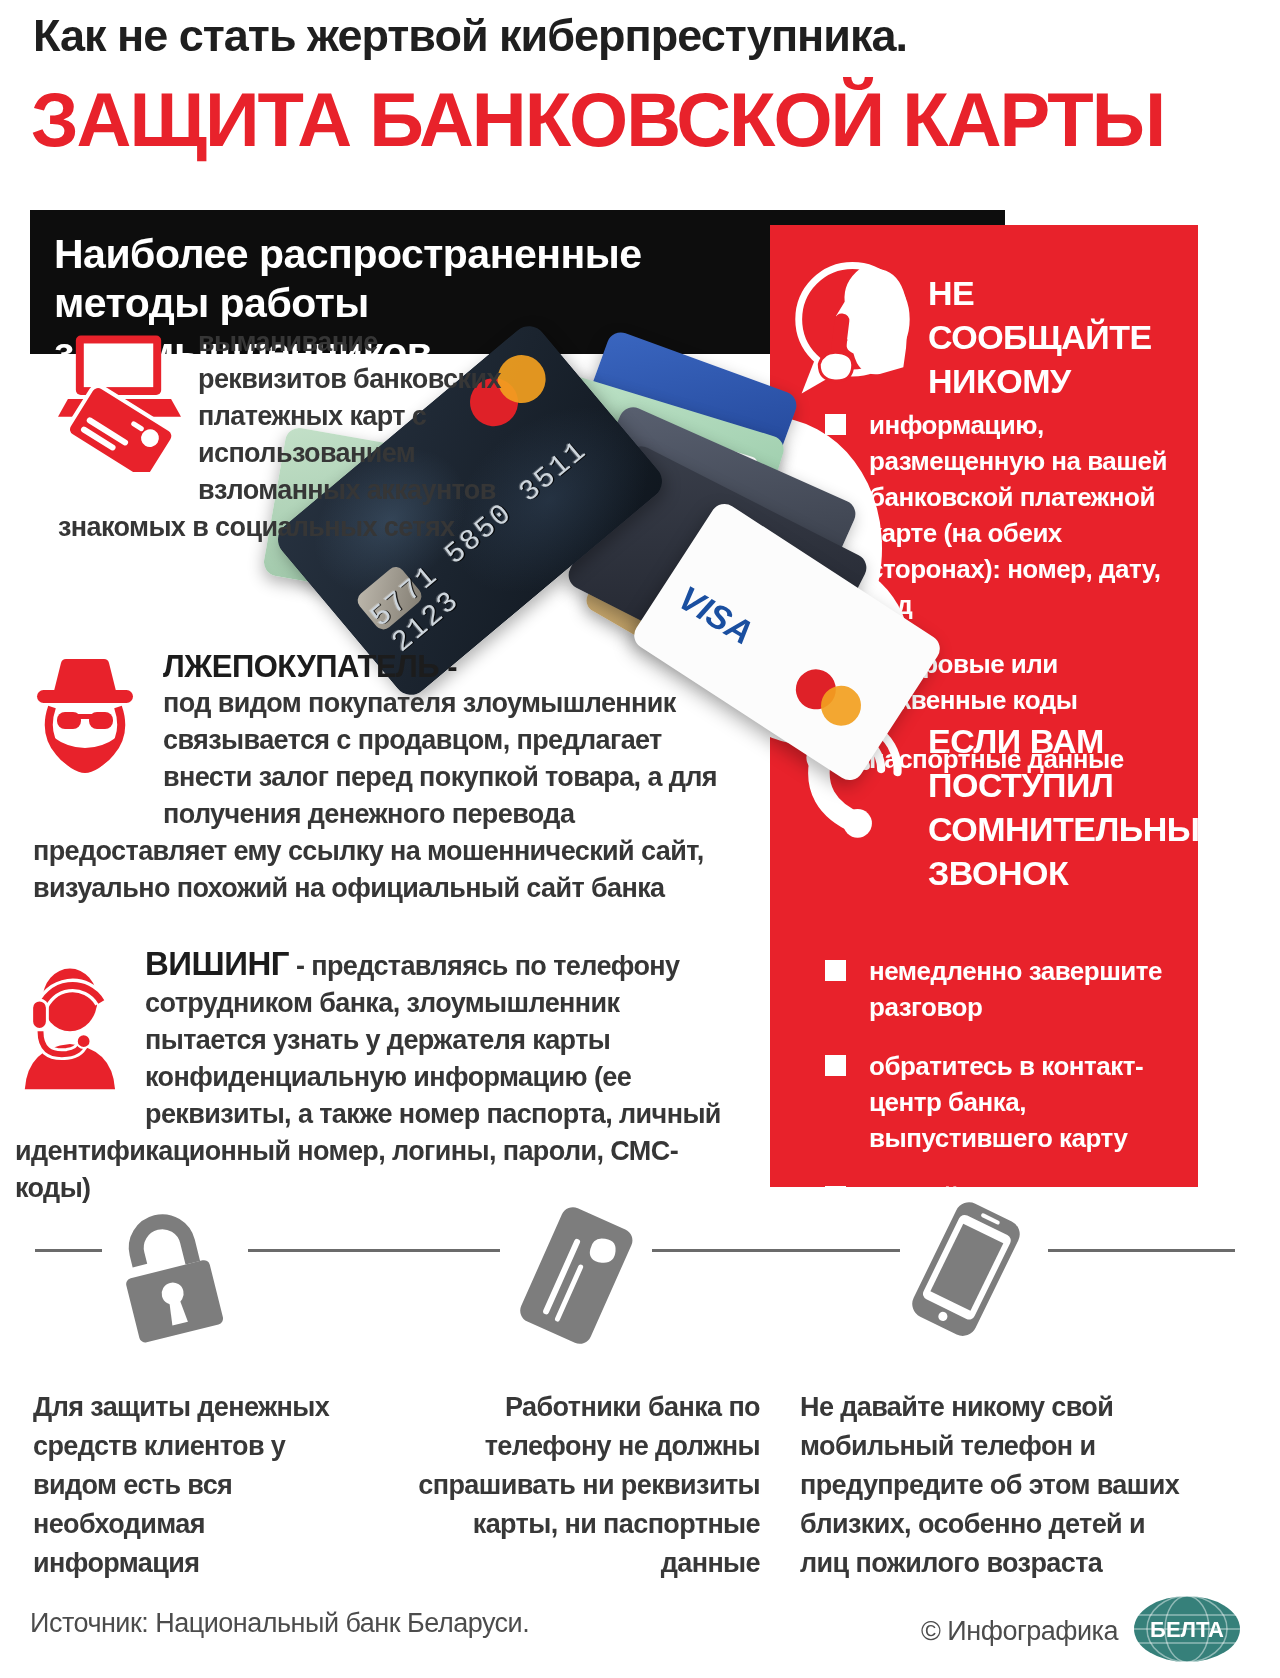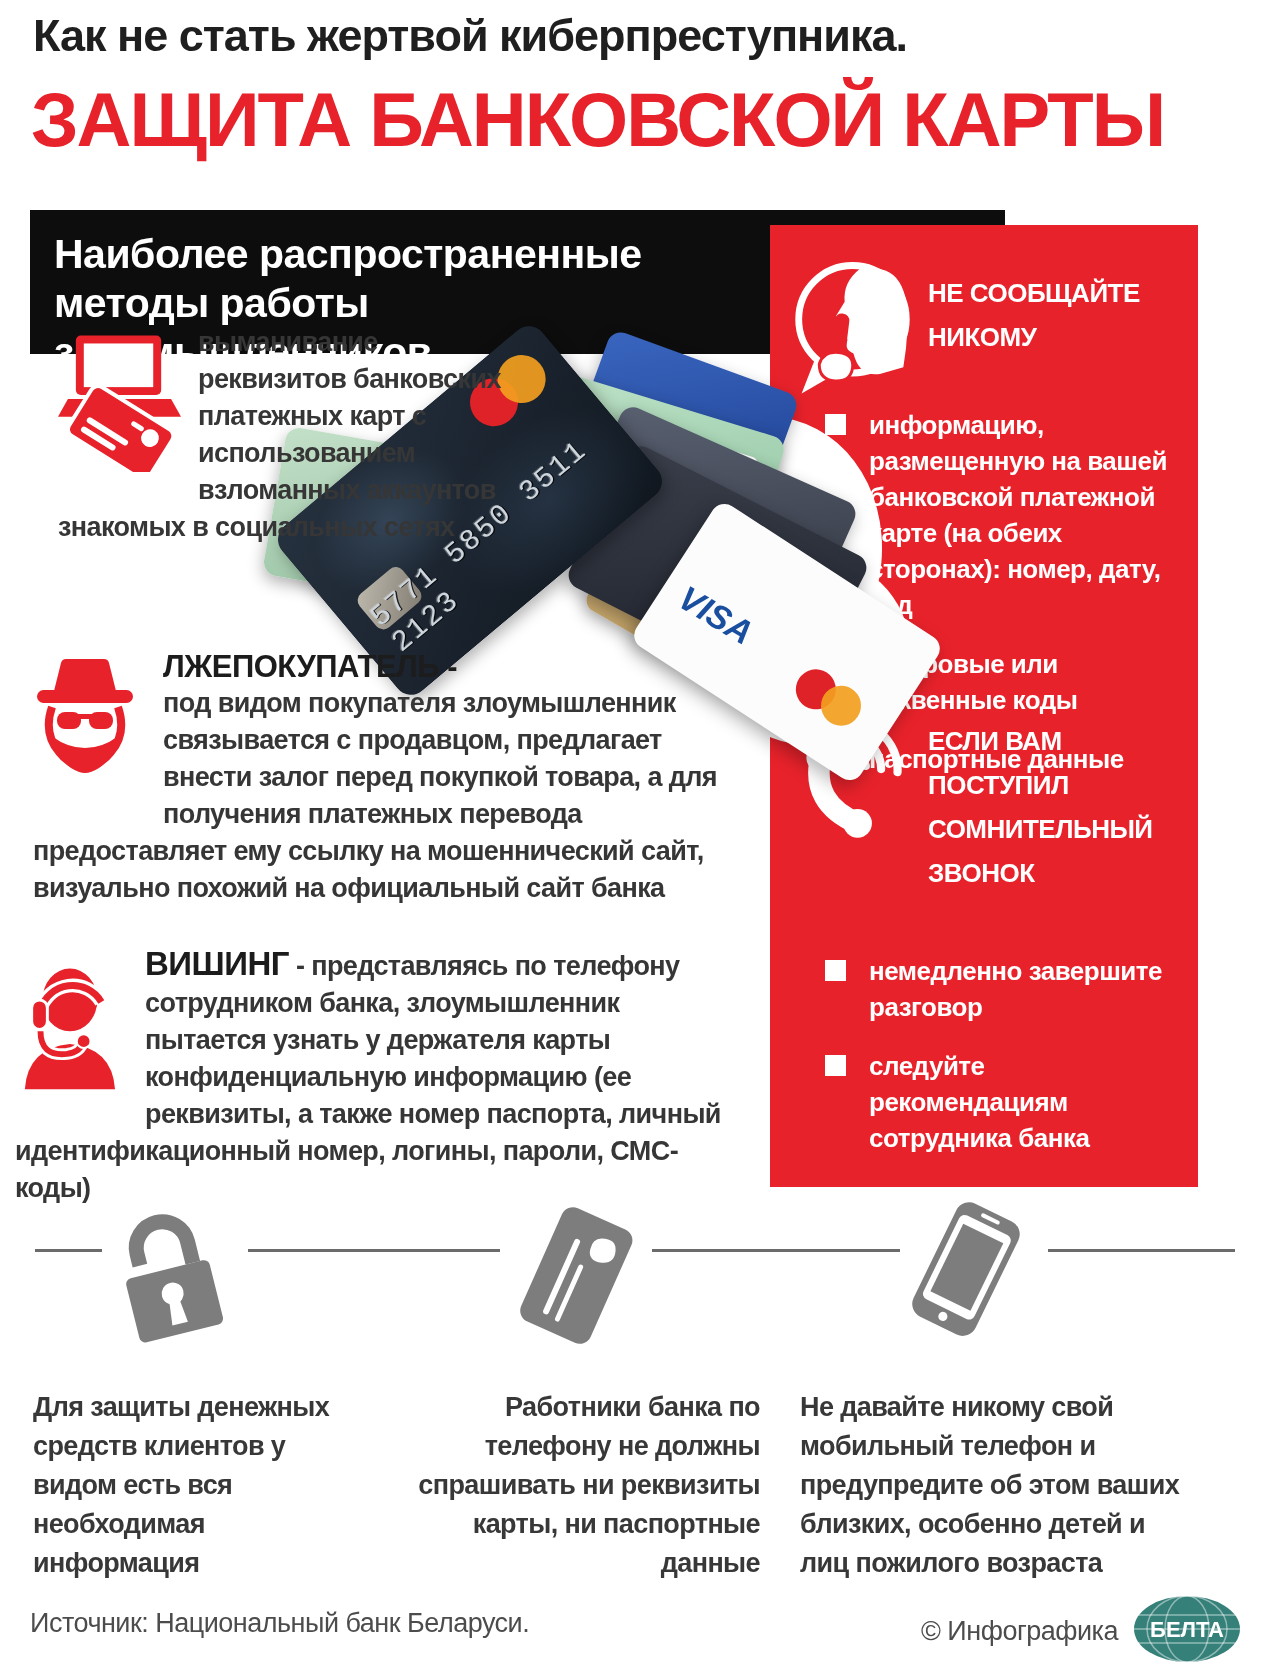--- a/index.html
+++ b/index.html
@@ -25,21 +25,21 @@
   .method1{left:33px;top:324px;width:445px;margin-left:25px;}
   .method1 .m-icon{width:124px;height:142px;margin:6px 16px 6px 0;}
   .method2{left:33px;top:632px;width:708px;}
   .method2 .m-icon{width:104px;height:152px;margin:10px 26px 4px 0;}
   .method2 .m-title{margin-top:16px;}
   .method3{left:15px;top:945px;width:708px;}
   .method3 .m-icon{width:102px;height:148px;margin:4px 28px 4px 0;}
 
   
   .red-panel{left:770px;top:225px;width:428px;height:962px;background:var(--red);z-index:2;}
-  .rp-h{position:absolute;color:#fff;font-weight:700;font-size:26px;line-height:44px;letter-spacing:-0.5px;}
+  .rp-h{position:absolute;color:#fff;font-weight:700;font-size:34px;line-height:44px;letter-spacing:-0.5px;}
   .rp-h1{left:158px;top:46px;width:250px;}
   .rp-h2{left:158px;top:494px;width:270px;}
   .rp-list{position:absolute;left:55px;margin:0;padding:0;list-style:none;width:360px;}
   .rp-list1{top:182px;}
   .rp-list2{top:700px;margin-top:28px;}
   .rp-list li{position:relative;padding-left:44px;margin-bottom:23px;color:#fff;font-size:26px;line-height:36px;font-weight:700;letter-spacing:-0.5px;}
   .rp-list li::before{content:"";position:absolute;left:0;top:7px;width:21px;height:21px;background:#fff;}
   .shh-icon{position:absolute;left:16px;top:30px;}
   .call-icon{position:absolute;left:20px;top:500px;}
 
@@ -127,20 +127,21 @@
         <g stroke="#fff" fill="none" stroke-width="8" stroke-linecap="round">
           <path d="M60 24 A20 20 0 0 1 74 40"></path>
           <path d="M70 13 A33 33 0 0 1 89 43"></path>
           <path d="M80 2 A47 47 0 0 1 105 46"></path>
         </g>
       </svg>
     </span>
     <div class="rp-h rp-h2">ЕСЛИ ВАМ ПОСТУПИЛ СОМНИТЕЛЬНЫЙ ЗВОНОК</div>
     <ul class="rp-list rp-list2">
       <li>немедленно завершите разговор</li>
+      <li>обратитесь в контакт-центр банка, выпустившего карту</li>
       <li>следуйте рекомендациям сотрудника банка</li>
     </ul>
   </div>
 
   <div class="abs cards-photo">
     <div class="blob blob1"></div>
     <div class="blob blob2"></div>
     <div class="cardp card-green-back"></div>
     <div class="cardp card-blue"></div>
     <div class="cardp card-teal">
@@ -195,21 +196,21 @@
         <path d="M33 2 h38 q4 0 5 4 l7 28 h-62 l7 -28 q1 -4 5 -4 z" fill="#e8222b"></path>
         <rect x="4" y="33" width="96" height="13" rx="6.5" fill="#e8222b"></rect>
         <path d="M19 50 q-9 26 7 45 q11 14 26 14 q15 0 26 -14 q16 -19 7 -45" stroke="#e8222b" stroke-width="8" fill="none"></path>
         <rect x="24" y="55" width="24" height="17" rx="8" fill="#e8222b"></rect>
         <rect x="56" y="55" width="24" height="17" rx="8" fill="#e8222b"></rect>
         <rect x="44" y="57" width="16" height="5" fill="#e8222b"></rect>
         <path d="M20 80 q6 24 18 31 q8 5 14 5 q6 0 14 -5 q12 -7 18 -31 q-15 11 -32 11 q-17 0 -32 -11 z" fill="#e8222b"></path>
       </svg>
     </span>
     <div class="m-title">ЛЖЕПОКУПАТЕЛЬ -</div>
-    <span>под видом покупателя злоумышленник связывается с продавцом, предлагает внести залог перед покупкой товара, а для получения платежных перевода предоставляет ему ссылку на мошеннический сайт, визуально похожий на официальный сайт банка</span>
+    <span>под видом покупателя злоумышленник связывается с продавцом, предлагает внести залог перед покупкой товара, а для получения денежного перевода предоставляет ему ссылку на мошеннический сайт, визуально похожий на официальный сайт банка</span>
   </div>
 
   <div class="abs method method3">
     <span class="m-icon">
       <svg width="102" height="148" viewBox="0 0 104 135">
         <ellipse cx="56" cy="44" rx="28" ry="32" fill="#e8222b"></ellipse>
         <path d="M10 135 q3 -42 46 -46 q43 4 46 46 z" fill="#e8222b"></path>
         <path d="M26 54 a34 34 0 0 1 62 -8" stroke="#fff" stroke-width="14" fill="none"></path>
         <path d="M26 54 a34 34 0 0 1 62 -8" stroke="#e8222b" stroke-width="7" fill="none"></path>
         <rect x="17" y="44" width="16" height="30" rx="8" fill="#e8222b" stroke="#fff" stroke-width="3"></rect>

